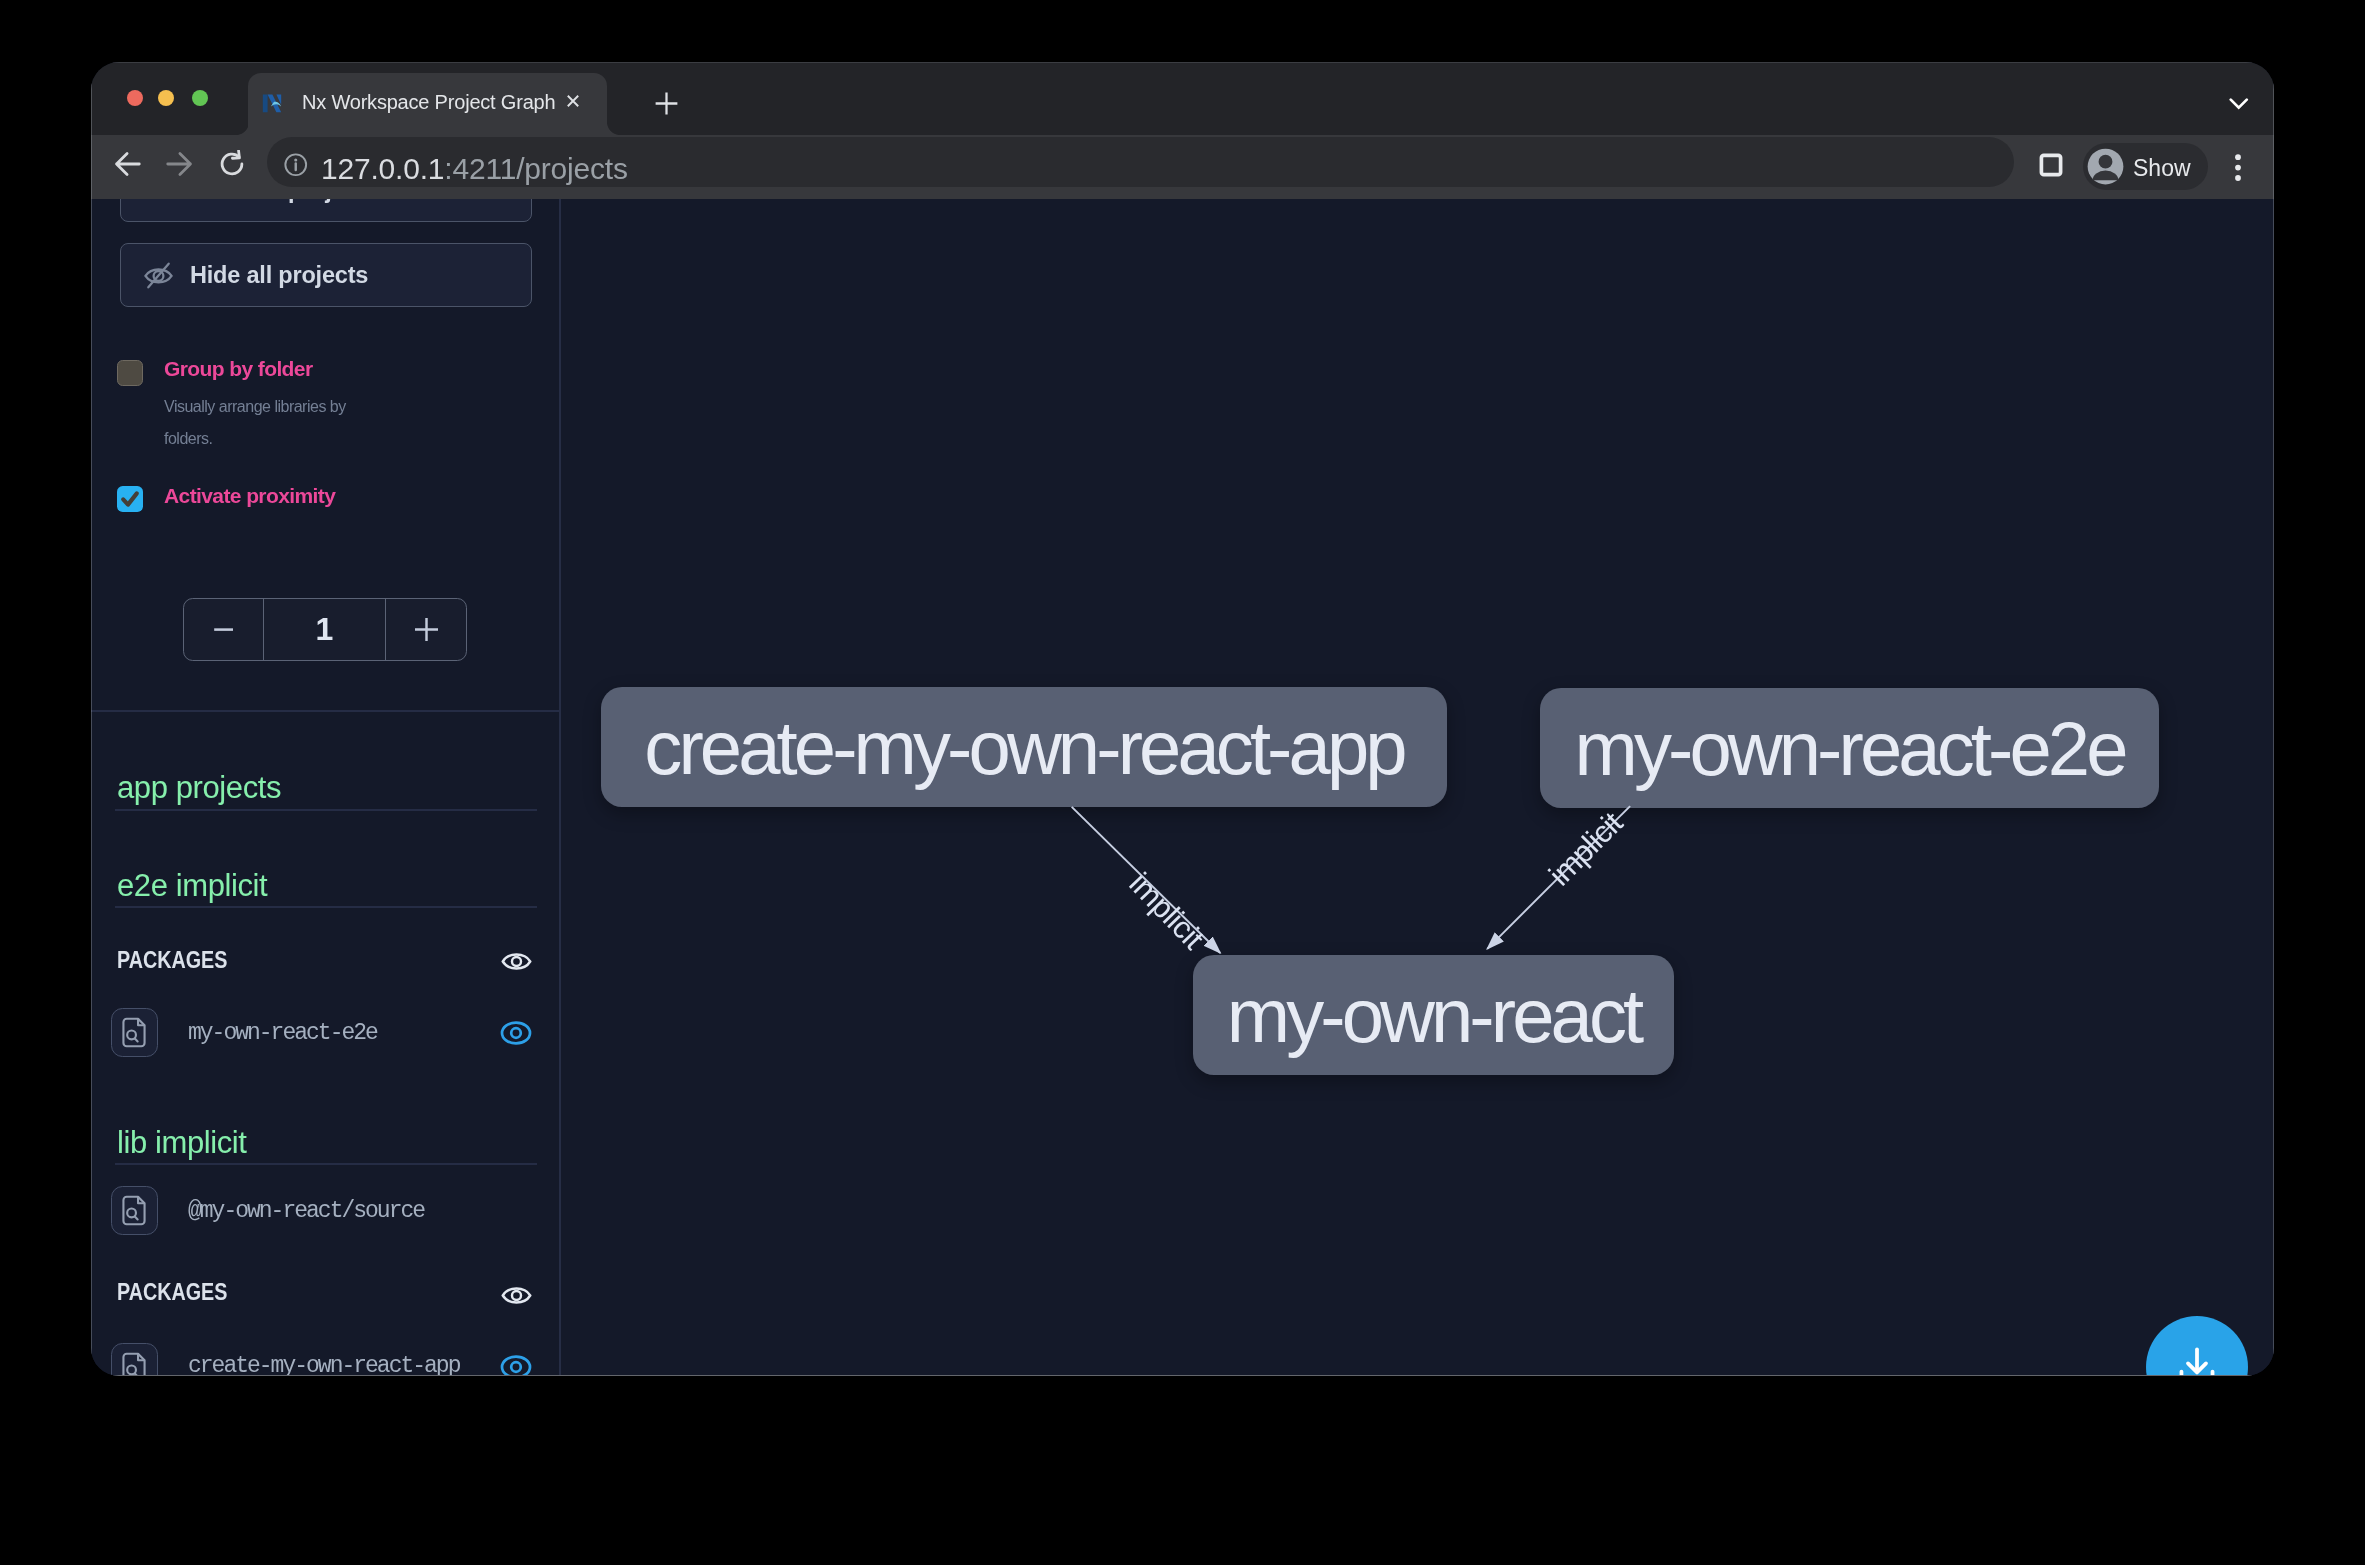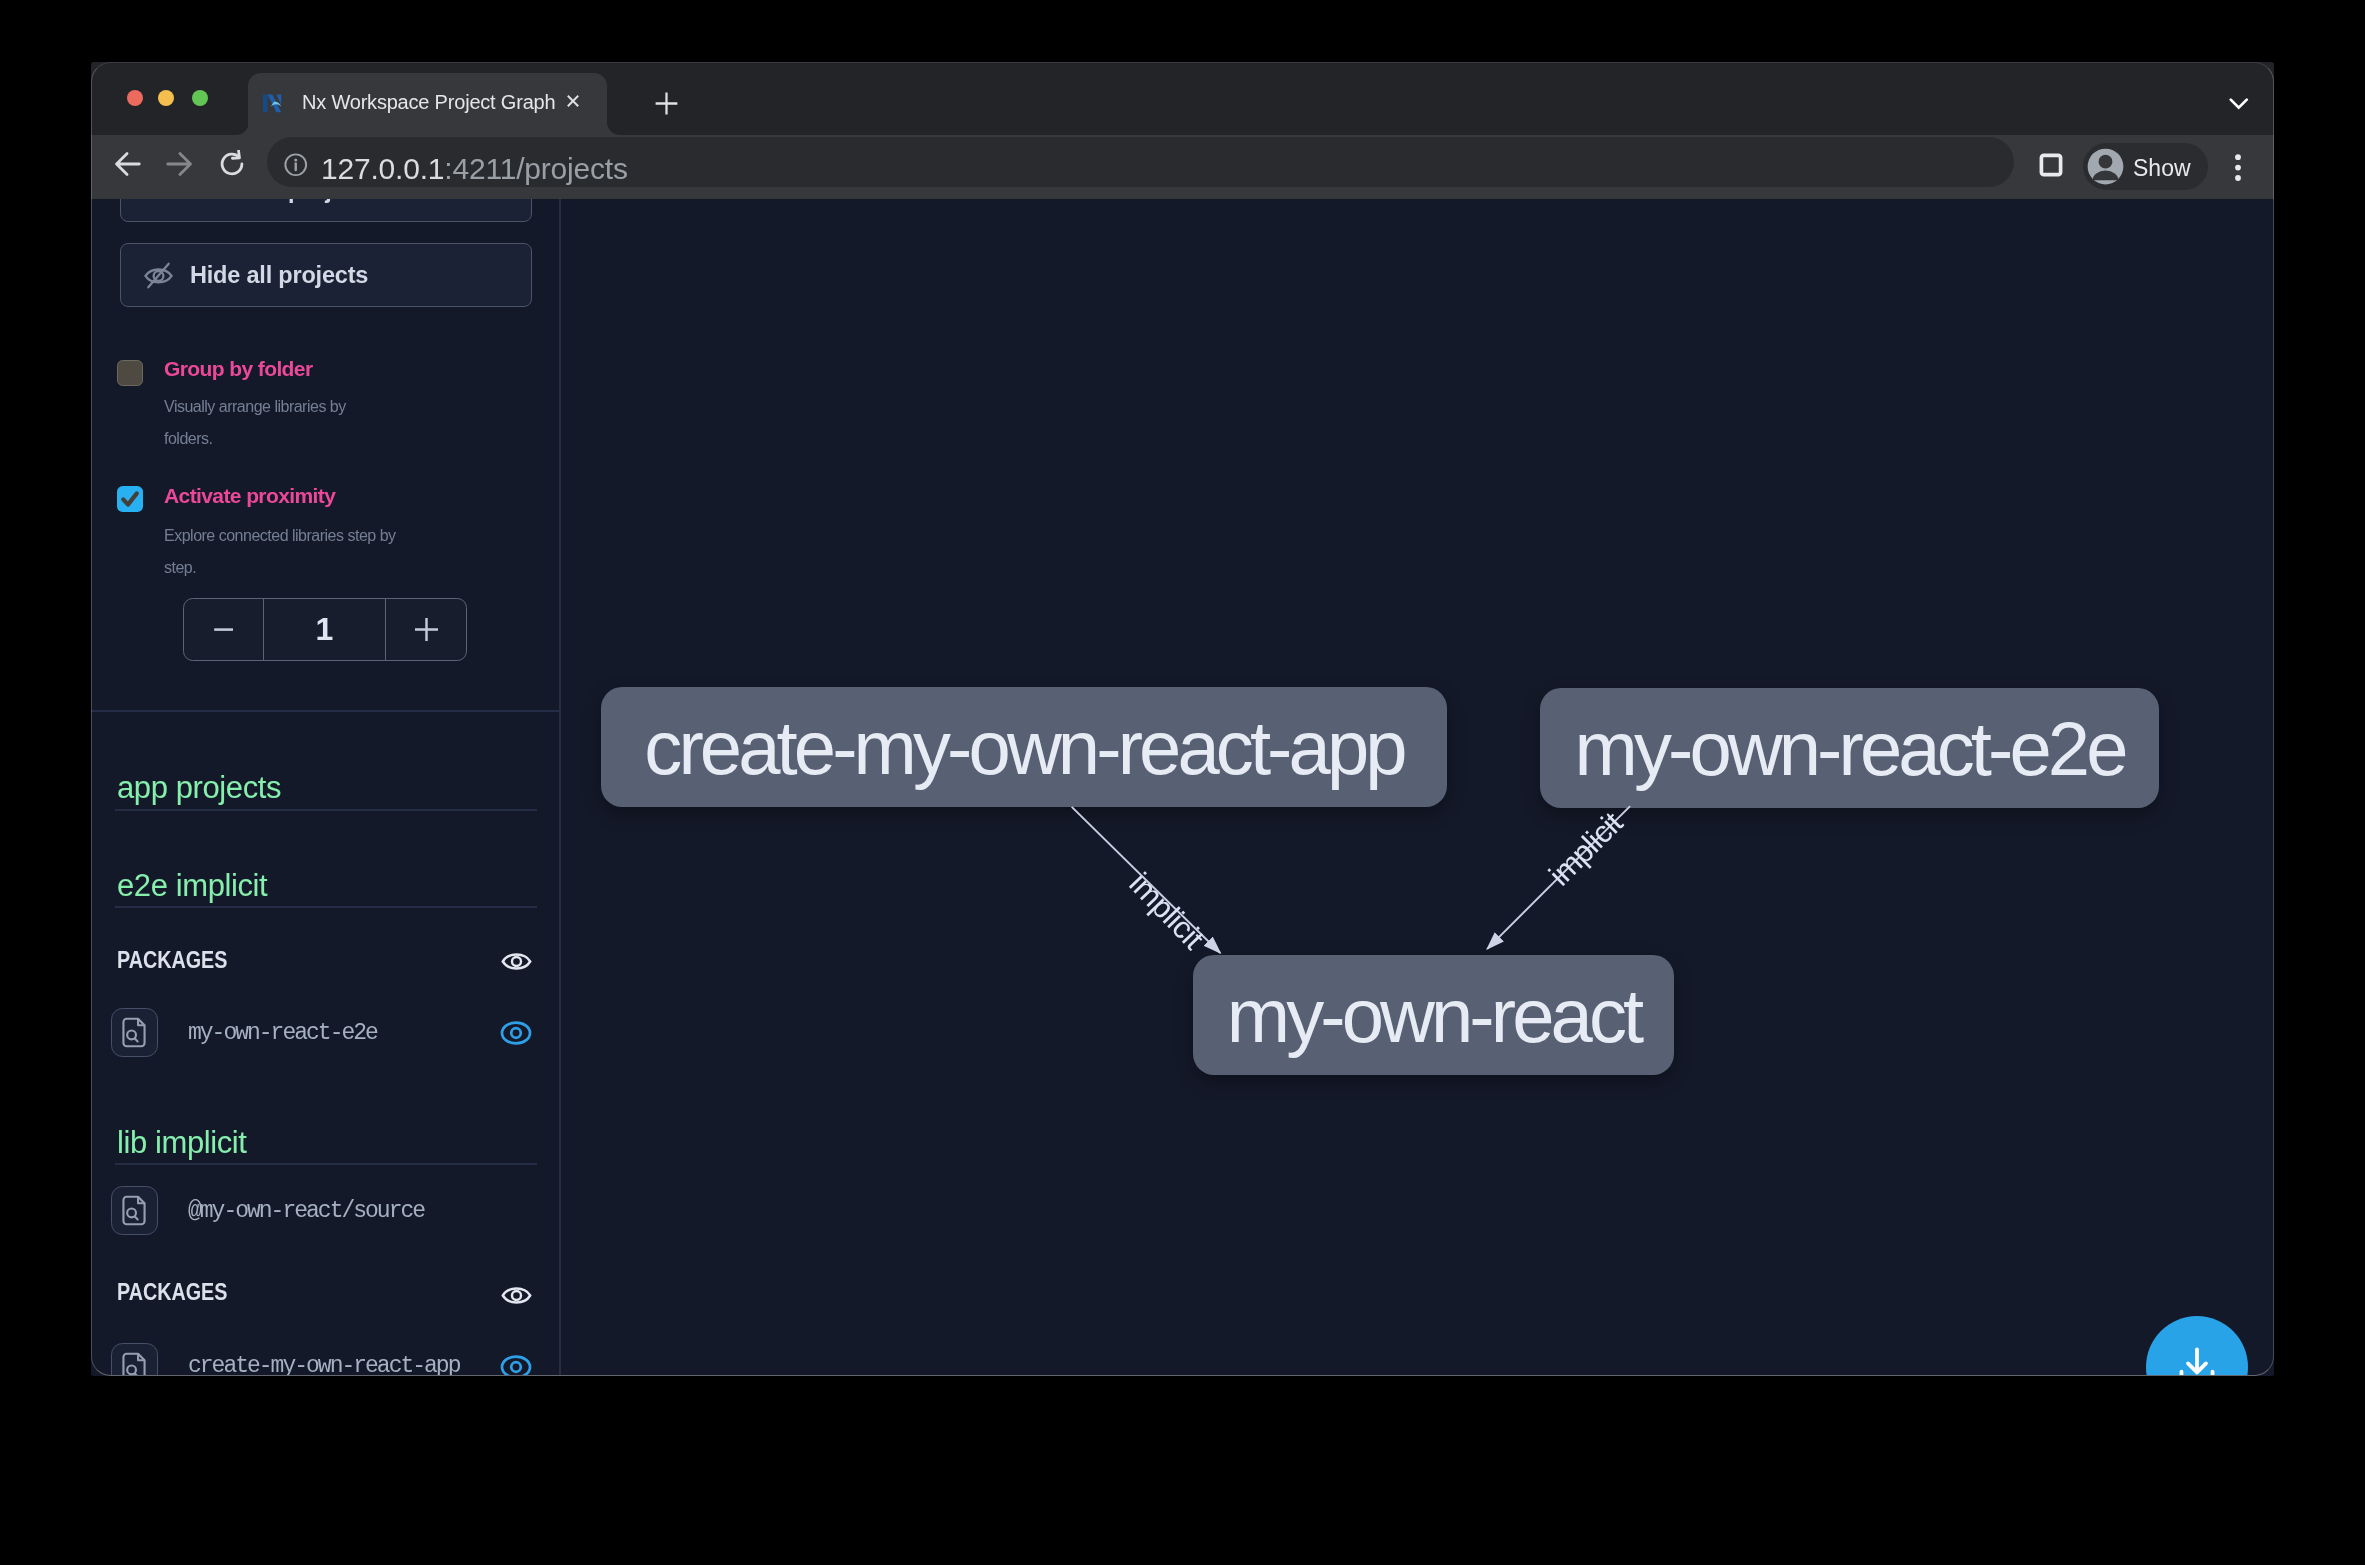--- a/index.html
+++ b/index.html
@@ -1,16 +1,16 @@
 <!DOCTYPE html>
 <html style="font-size:13px"><head><meta charset="utf-8">
 <style>
 html,body{margin:0;padding:0;background:#000;width:2366px;height:1565px;overflow:hidden;font-family:"Liberation Sans",sans-serif;}
 .abs{position:absolute}
-#win{position:absolute;left:91px;top:62px;width:2183px;height:1314px;border-radius:3px;background:#141929;overflow:hidden}
+#win{position:absolute;left:91px;top:62px;width:2183px;height:1314px;border-radius:28px;background:#141929;overflow:hidden}
 #rim{position:absolute;inset:0;border-radius:19.5px;pointer-events:none;border:1.6px solid;border-color:rgba(190,195,205,.16) rgba(190,195,205,.30) #63666c rgba(190,195,205,.30);z-index:50;box-sizing:border-box}
 #tabbar{position:absolute;left:0;top:0;width:2183px;height:73px;background:#232428}
 .tl{position:absolute;top:28px;width:16px;height:16px;border-radius:50%}
 #tab{position:absolute;left:157px;top:11.4px;width:359px;height:62px;background:#37383c;border-radius:13px 13px 0 0}
 #toolbar{position:absolute;left:0;top:73px;width:2183px;height:64px;background:#37383c}
 #urlpill{position:absolute;left:176px;top:75px;width:1747px;height:50px;border-radius:25px;background:#2a2b2f}
 #content{position:absolute;left:0;top:137px;width:2183px;height:1245px;background:#141929;overflow:hidden}
 .btn{position:absolute;left:29px;width:412px;height:64px;border:1.6px solid #4b5468;border-radius:8px;background:#1c2236;display:flex;align-items:center;box-sizing:border-box;padding-left:22px;gap:16px}
 .btn span{font-size:23.5px;font-weight:bold;color:#d2d9e4;letter-spacing:-0.2px}
 .cb{position:absolute;left:26px;width:26px;height:26px;border-radius:5.7px}
@@ -107,21 +107,20 @@
 
  <div class="cb" style="top:161px;background:#4e4a42;border:1.6px solid #6e6960;box-sizing:border-box"></div>
  <div class="lbl" style="top:158px">Group by folder</div>
  <div class="desc" style="top:192px">Visually arrange libraries by<br>folders.</div>
 
  <div class="cb" style="top:287px;background:#28b1f2"></div>
  <svg class="abs" style="left:29px;top:290px" width="20" height="20" viewBox="0 0 25 25">
         <path d="M4 13 L10 19.5 L21 5.5" stroke="#443f38" stroke-width="5.2" fill="none" stroke-linecap="round" stroke-linejoin="round"></path>
       </svg>
  <div class="lbl" style="top:285px">Activate proximity</div>
- <div class="desc" style="top:321px">Explore connected libraries step by<br>step.</div>
 
  <div class="abs" style="left:92px;top:399px;width:284px;height:63px;border:1.6px solid #5b6376;border-radius:9.7px;background:rgba(255,255,255,.02);box-sizing:border-box;display:flex">
    <div style="width:79px;border-right:1.6px solid #5b6376;display:flex;align-items:center;justify-content:center">
           <svg width="19.5" height="3.2" viewBox="0 0 24 4">
             <path d="M0 2 H24" stroke="#c3cbdb" stroke-width="3.2"></path>
           </svg>
         </div>
    <div style="flex:1;display:flex;align-items:center;justify-content:center;font-size:32px;font-weight:600;color:#dfe5f0">1</div>
    <div style="width:80px;border-left:1.6px solid #5b6376;display:flex;align-items:center;justify-content:center">
           <svg width="23" height="23" viewBox="0 0 28 28">

